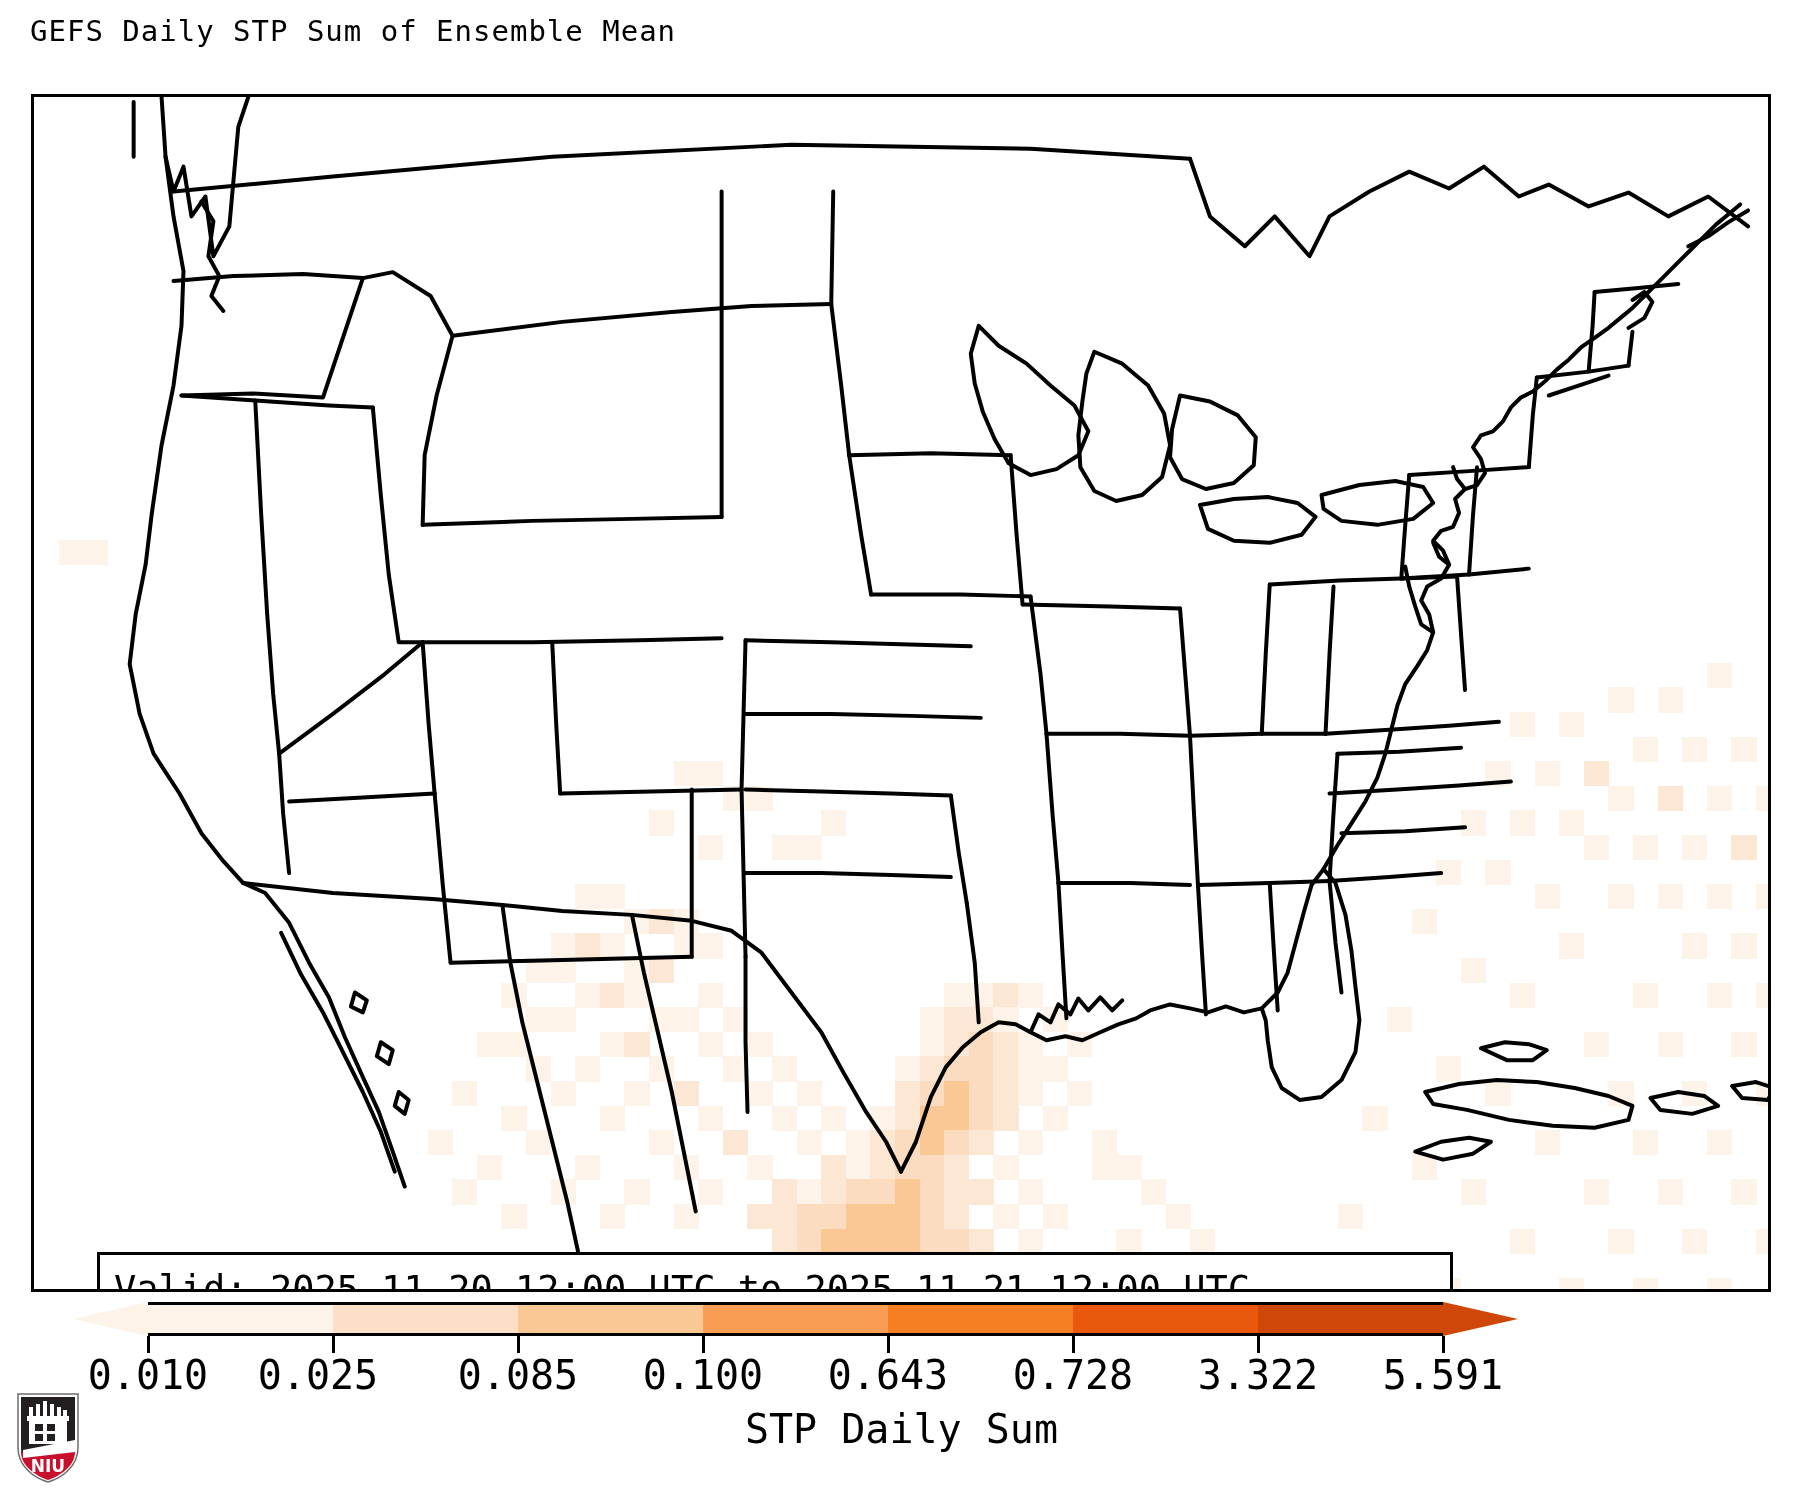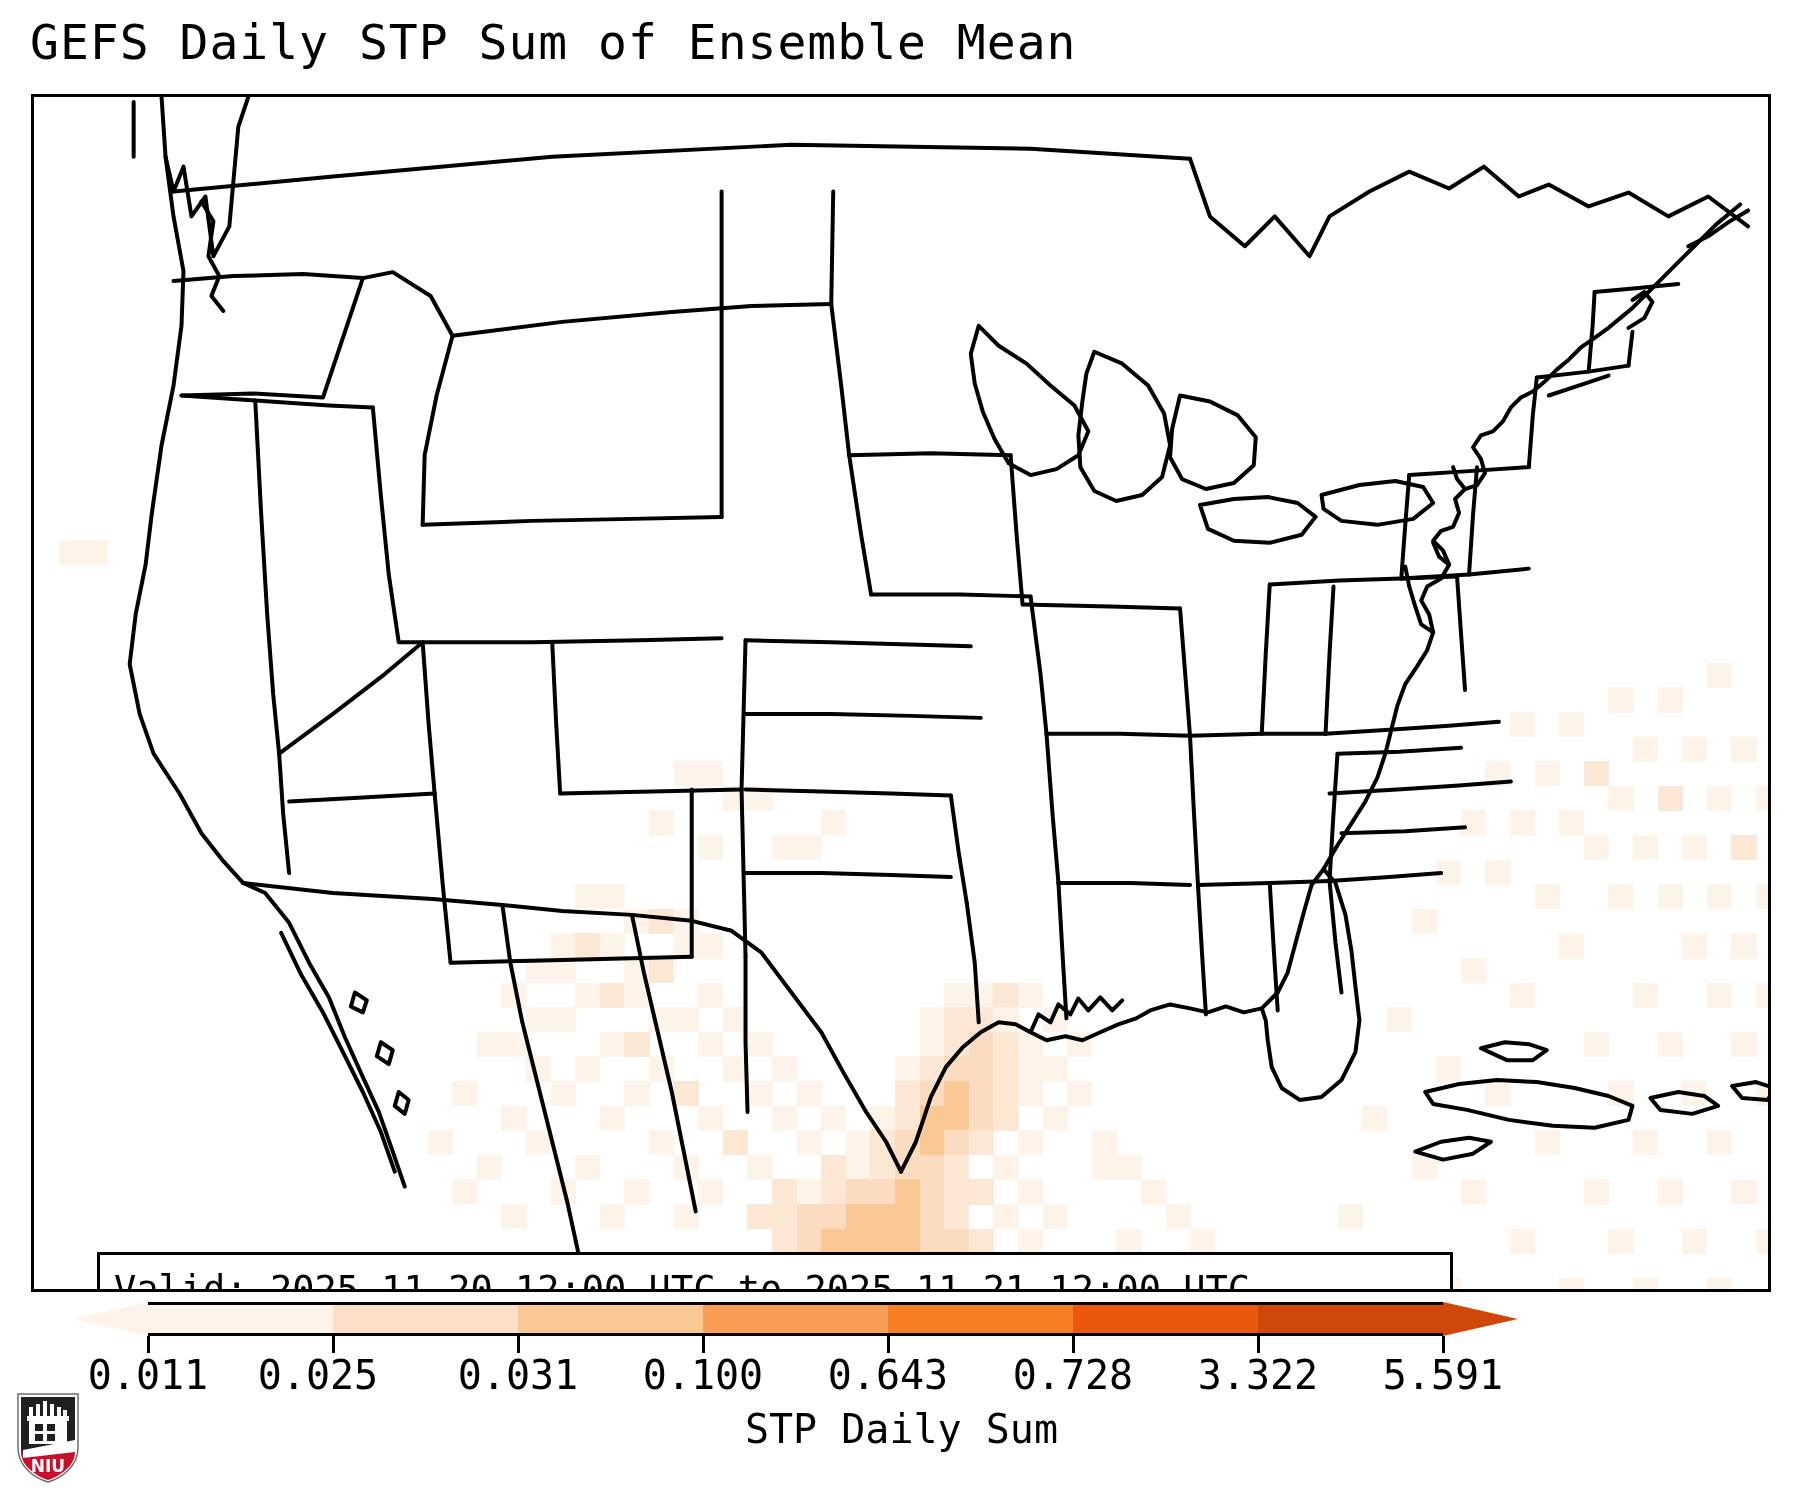--- a/index.html
+++ b/index.html
@@ -2,21 +2,21 @@
 <html><head>
 <meta charset="utf-8">
 <style>
   html,body{margin:0;padding:0;background:#ffffff;}
   body{width:1803px;height:1500px;position:relative;overflow:hidden;
        font-family:"DejaVu Sans Mono","Liberation Mono",monospace;}
 
   
   #figure-title{
     position:absolute; left:30px; top:14px;
-    font-size:48px; letter-spacing:1px; color:#000;
+    font-size:29px; letter-spacing:1px; color:#000;
     white-space:nowrap; font-family:"DejaVu Sans Mono","Liberation Mono",monospace;
   }
 
   
   #map-panel{
     position:absolute; left:31px; top:94px;
     width:1740px; height:1198px;
     border:3px solid #000; box-sizing:border-box;
     background:#ffffff; overflow:hidden;
   }
@@ -539,23 +539,23 @@
       <div class="tick" style="left: 331.5px;"></div>
       <div class="tick" style="left: 516.5px;"></div>
       <div class="tick" style="left: 701.5px;"></div>
       <div class="tick" style="left: 886.5px;"></div>
       <div class="tick" style="left: 1071.5px;"></div>
       <div class="tick" style="left: 1256.5px;"></div>
       <div class="tick" style="left: 1441.5px;"></div>
     </div>
 </div>
 <div id="cb-labels">
-    <div class="lab" style="left: 148px;">0.011</div>
+    <div class="lab" style="left: 148px;">0.010</div>
     <div class="lab" style="left: 318px;">0.025</div>
-    <div class="lab" style="left: 518px;">0.031</div>
+    <div class="lab" style="left: 518px;">0.085</div>
     <div class="lab" style="left: 703px; text-align: center;">0.100</div>
     <div class="lab" style="left: 888px;">0.643</div>
     <div class="lab" style="left: 1073px;">0.728</div>
     <div class="lab" style="left: 1258px;">3.322</div>
     <div class="lab" style="left: 1443px;">5.591</div>
   </div>
 <div id="cb-axis-label">STP Daily Sum</div>
 
 <div id="niu-logo">
   <svg width="68" height="92" viewBox="0 0 68 92">

